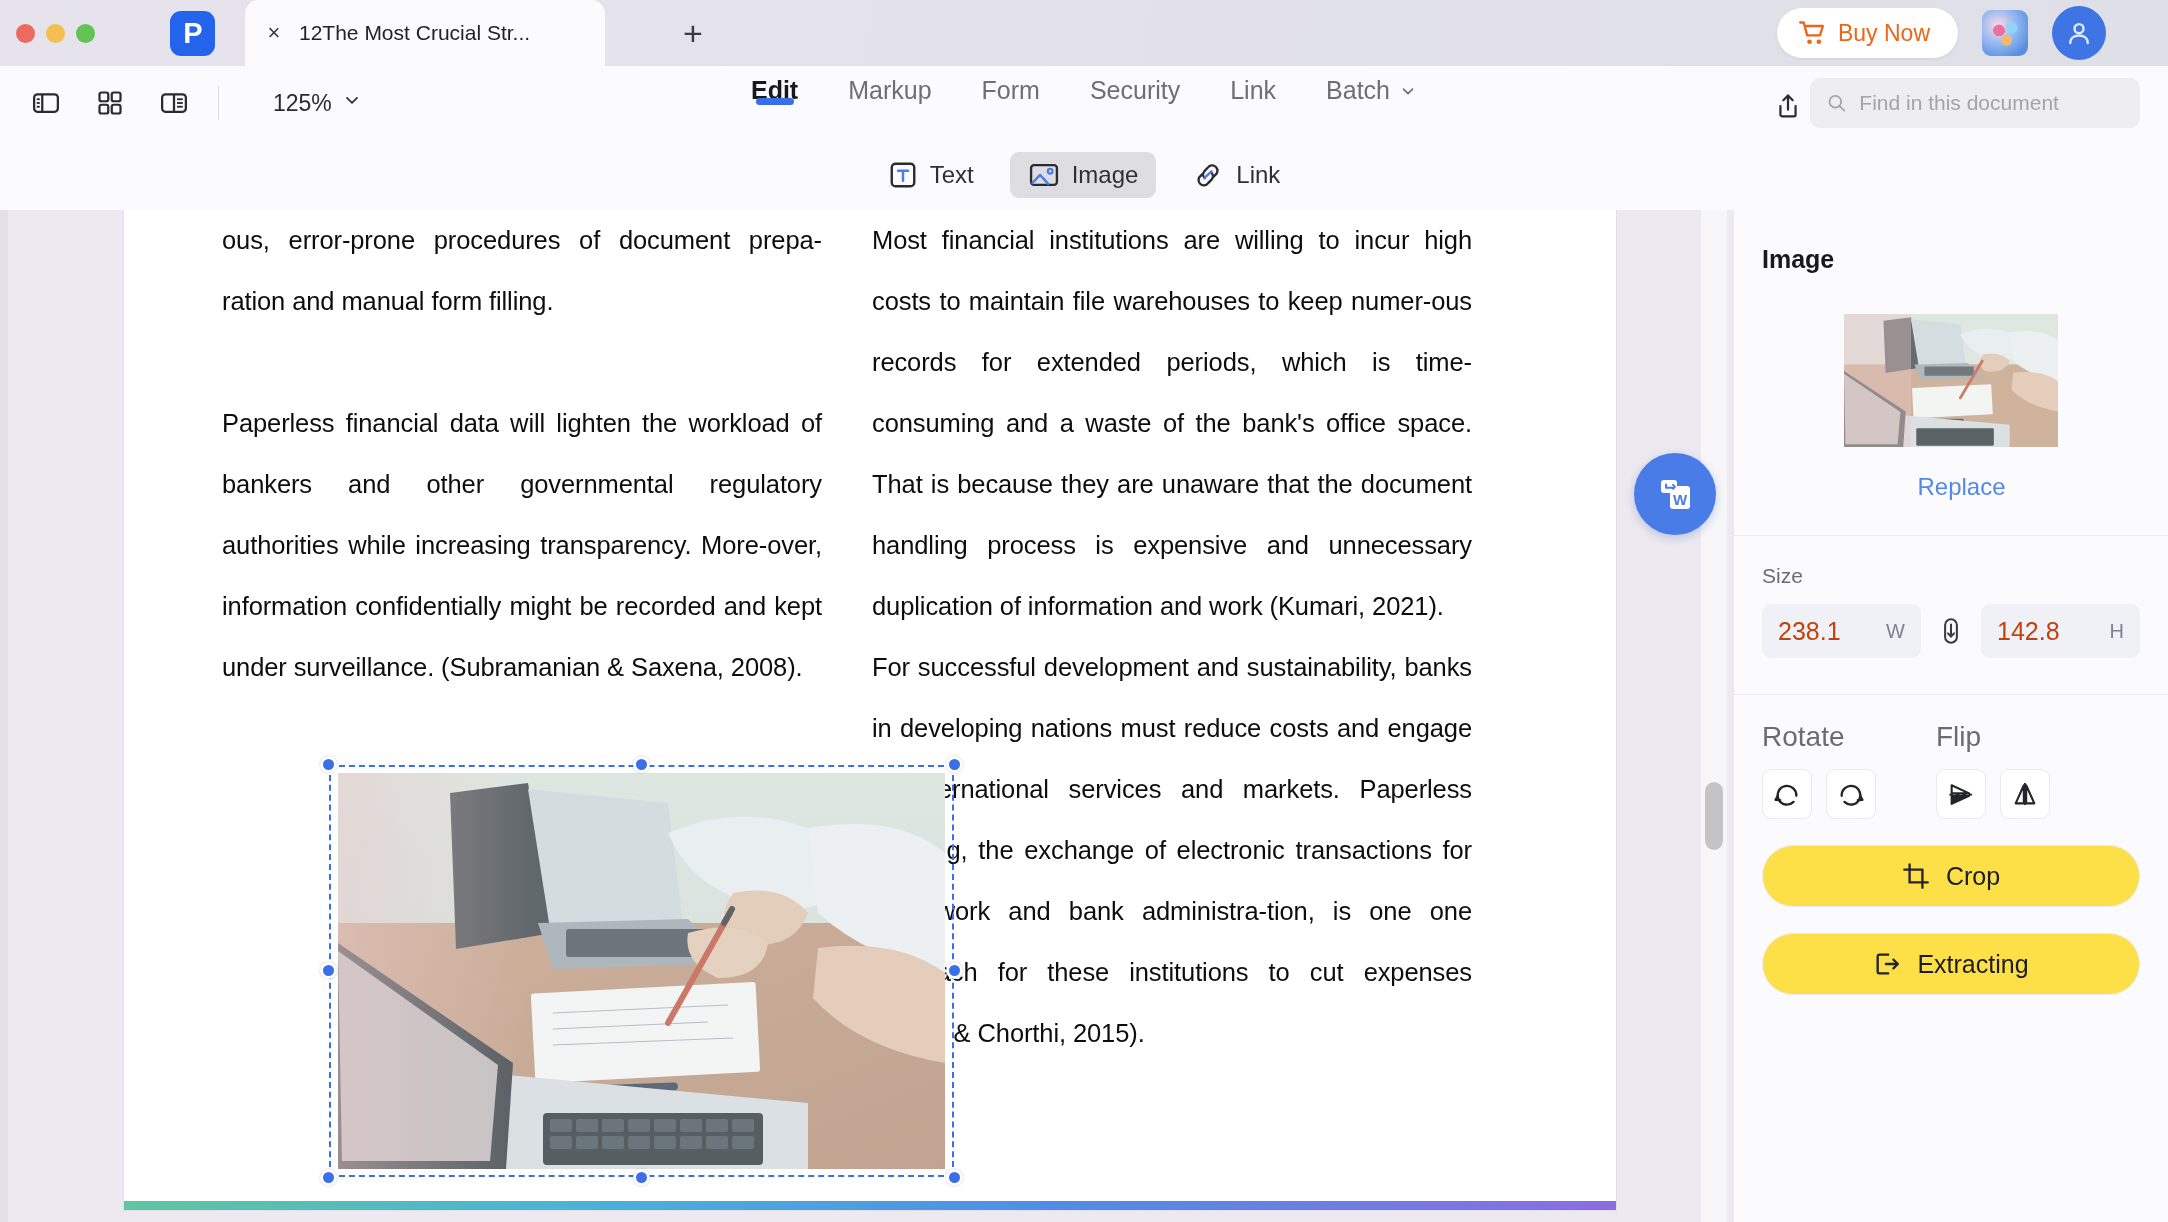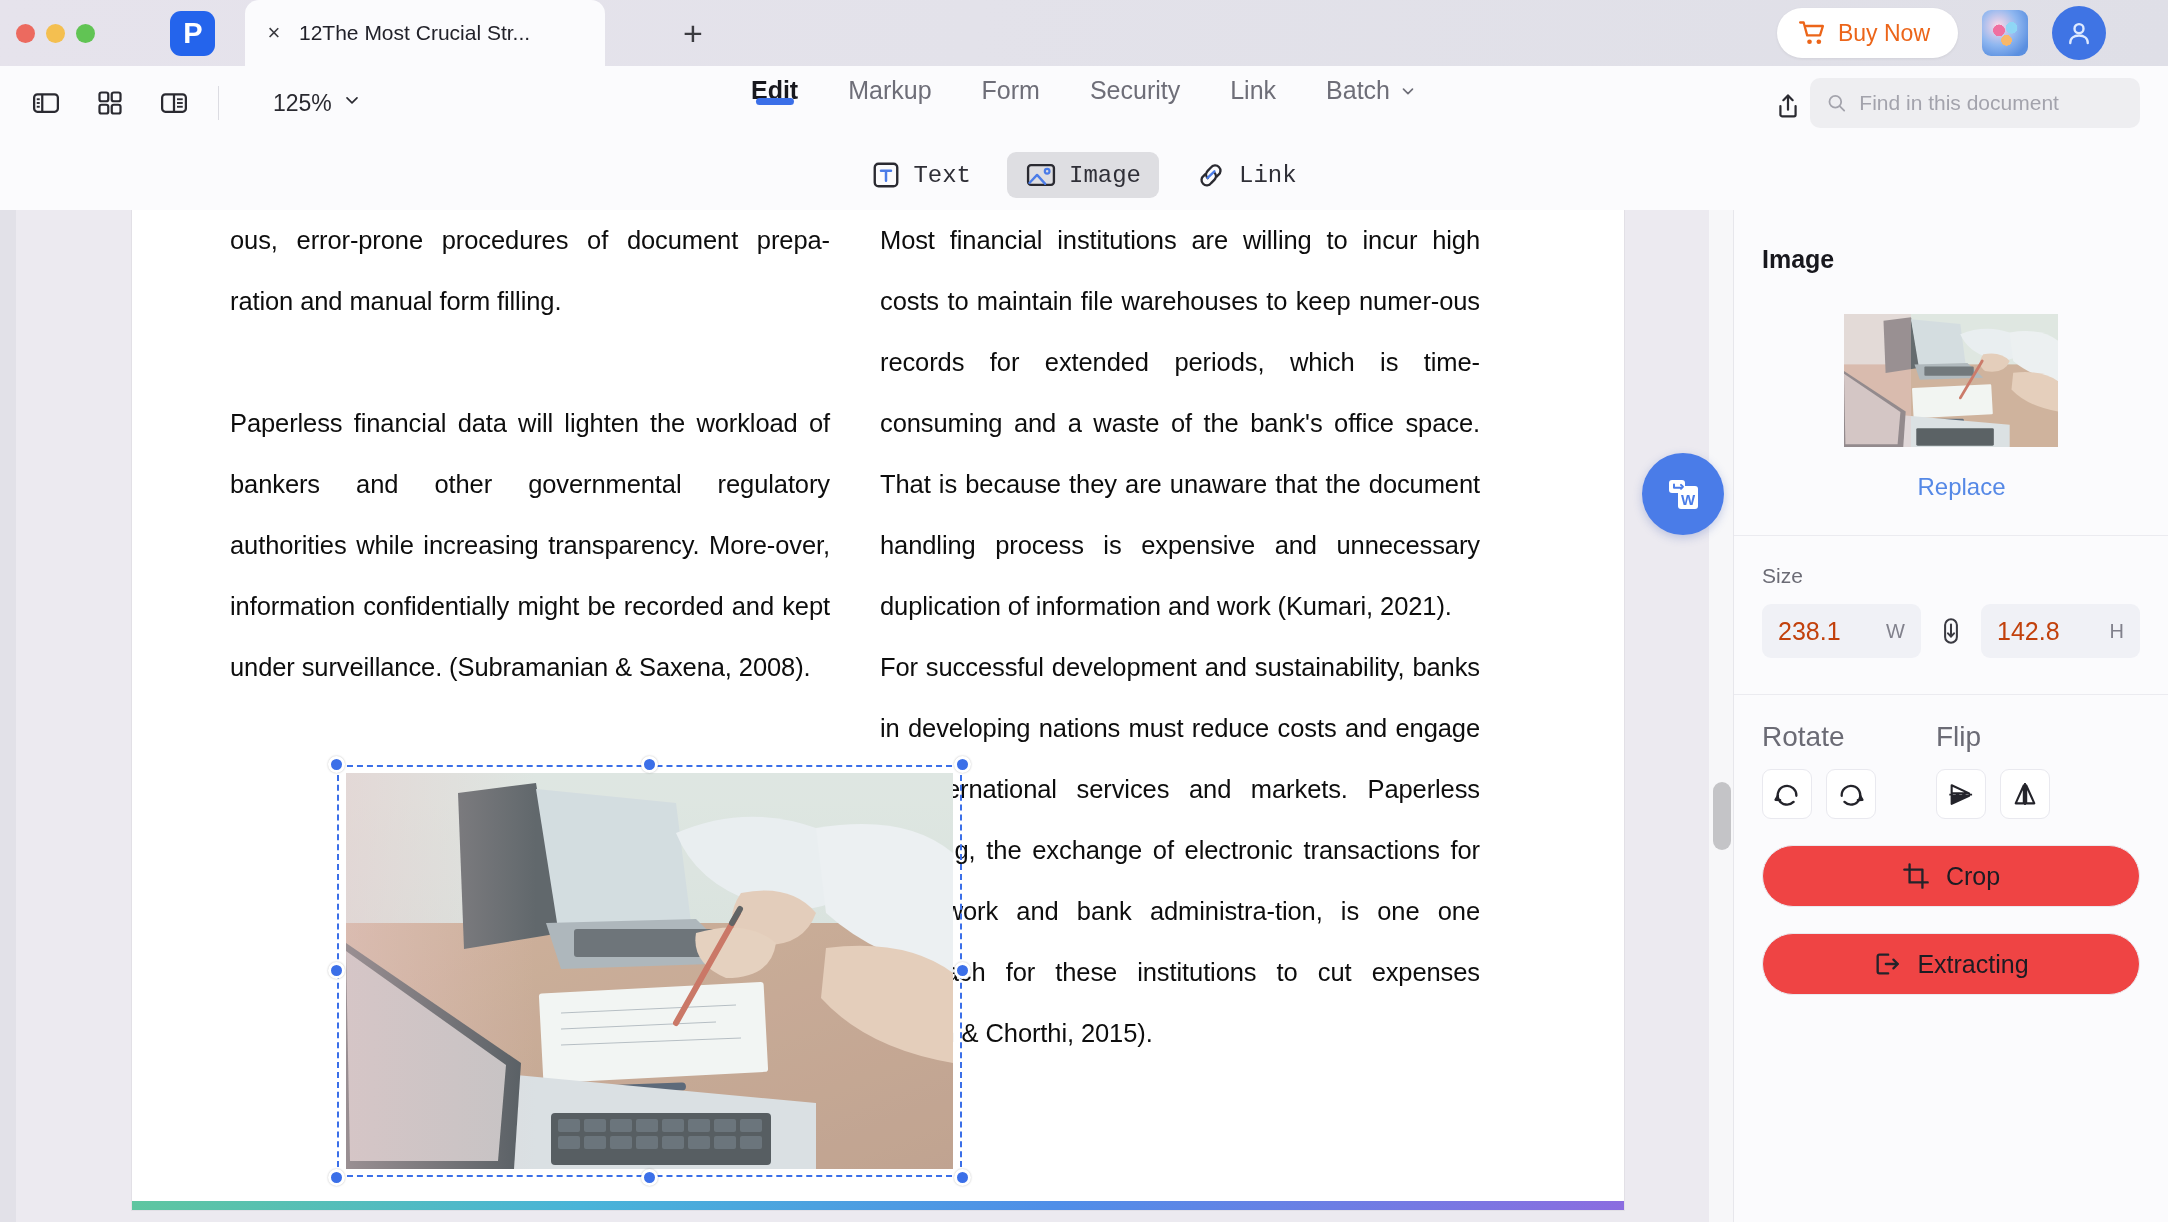--- a/index.html
+++ b/index.html
@@ -124,27 +124,27 @@
 
   
   .subtoolbar {
     position: absolute; left: 0; top: 140px; width: 2168px; height: 70px;
     background: #fbfbfd; display: flex; align-items: center; justify-content: center;
     gap: 18px;
   }
   .subtool {
     display: flex; align-items: center; gap: 12px;
     padding: 8px 18px; border-radius: 9px; cursor: pointer;
-    font-size: 24px; color: #2f2f37; font-family: Liberation Mono, monospace;
+    font-size: 24px; color: #2f2f37;
   }
   .subtool.active { background: #dedee2; }
 
   
   .docarea {
-    position: absolute; left: 16px; top: 210px; width: 1733px; height: 1012px;
+    position: absolute; left: 8px; top: 210px; width: 1733px; height: 1012px;
     background: #eceaf0; overflow: hidden;
   }
   .page {
     position: absolute; left: 116px; top: 0px; width: 1492px; height: 1000px;
     background: #ffffff; box-shadow: 0 0 0 1px rgba(0,0,0,.04);
   }
   .page-bottom-bar {
     position: absolute; left: 0; bottom: 0; width: 100%; height: 9px;
     background: linear-gradient(90deg,#5ec6a0 0%,#49b4d8 30%,#4f8ee8 62%,#8b6de0 100%);
   }
@@ -236,21 +236,21 @@
   .rot-flip { display: flex; margin-top: 26px; gap: 60px; }
   .rf-group .rf-label { font-size: 28px; color: #6b6b75; }
   .rf-btns { display: flex; gap: 14px; margin-top: 16px; }
   .sq-btn {
     width: 50px; height: 50px; border-radius: 9px; background: #fff;
     border: 1px solid #e9e9ef; display: flex; align-items: center; justify-content: center;
     cursor: pointer;
   }
   .pill-btn {
     height: 62px; margin: 0 28px; margin-top: 26px;
-    border: 1px solid #eaeaf0; border-radius: 31px; background: #ef4444;
+    border: 1px solid #eaeaf0; border-radius: 31px; background: #fde047;
     display: flex; align-items: center; justify-content: center; gap: 16px;
     font-size: 25px; color: #1c1c23; cursor: pointer;
   }
   .rp-gap-div { height: 1px; background: #ebebf0; margin-top: 36px; }
 </style>
 </head>
 <body>
 
 <div class="app">
 

